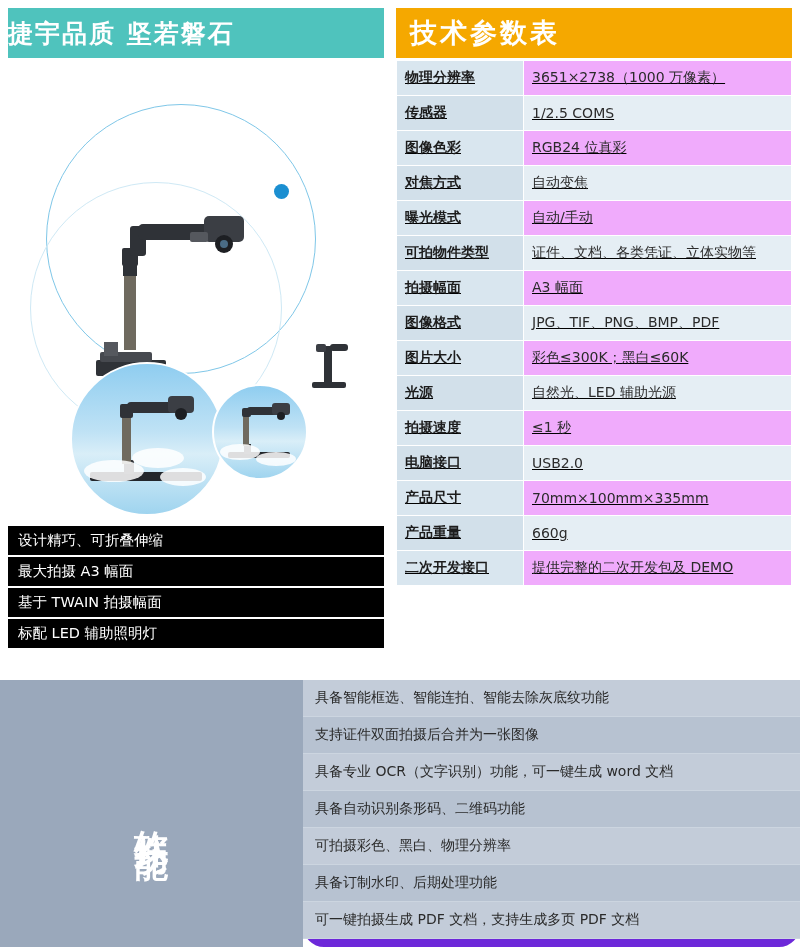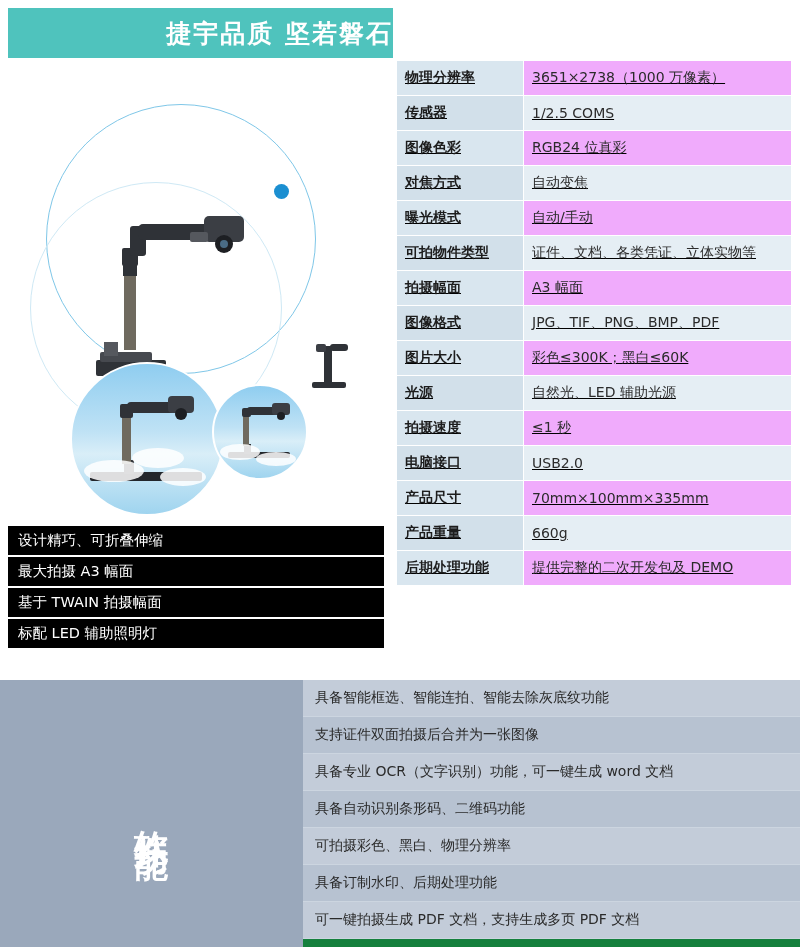--- a/index.html
+++ b/index.html
@@ -30,22 +30,21 @@
   }
   .brand-banner {
     position: absolute;
     left: 8px;
     top: 8px;
     width: 376px;
     height: 50px;
     background: #4fc3bd;
     display: flex;
     align-items: center;
-    justify-content: flex-end;
-    padding-left: 9px;
+    justify-content: flex-start;
   }
   .brand-banner .brand-text {
     color: #ffffff;
     font-size: 25px;
     font-weight: bold;
     letter-spacing: 2px;
     font-family: "DejaVu Sans", sans-serif;
   }
 
   
@@ -226,21 +225,22 @@
     text-orientation: upright;
     line-height: 1.25;
     font-family: "DejaVu Sans", sans-serif;
   }
   .soft-right {
     position: absolute;
     left: 303px;
     top: 0;
     width: 497px;
     height: 267px;
-    background: #15803d;
+    background: #6d28d9;
+    border-radius: 21px;
   }
   .soft-row {
     height: 37px;
     border-bottom: 1px solid #ccd5e0;
     display: flex;
     align-items: center;
     padding-left: 12px;
     font-size: 14px;
     color: #2a2a2a;
     box-sizing: border-box;
@@ -332,20 +332,23 @@
         </div>
       <div class="feature-row">
           <span>基于 TWAIN 拍摄幅面</span>
         </div>
       <div class="feature-row">
           <span>标配 LED 辅助照明灯</span>
         </div>
     </div>
   </div>
 
+  <div class="spec-header">
+    <span class="title">技术参数表</span>
+  </div>
 
   <table class="spec-table">
     <tbody>
       <tr>
           <td class="k">物理分辨率</td>
           <td class="v">3651×2738（1000 万像素）</td>
         </tr>
       <tr>
           <td class="k">传感器</td>
           <td class="v">1/2.5 COMS</td>
@@ -392,21 +395,21 @@
         </tr>
       <tr>
           <td class="k">产品尺寸</td>
           <td class="v">70mm×100mm×335mm</td>
         </tr>
       <tr>
           <td class="k">产品重量</td>
           <td class="v">660g</td>
         </tr>
       <tr>
-          <td class="k">后期处理功能</td>
+          <td class="k">二次开发接口</td>
           <td class="v">提供完整的二次开发包及 DEMO</td>
         </tr>
     </tbody>
   </table>
 
   <div class="soft-section">
     <div class="soft-left">
       <span class="vtitle">软件功能</span>
     </div>
     <div class="soft-right">

